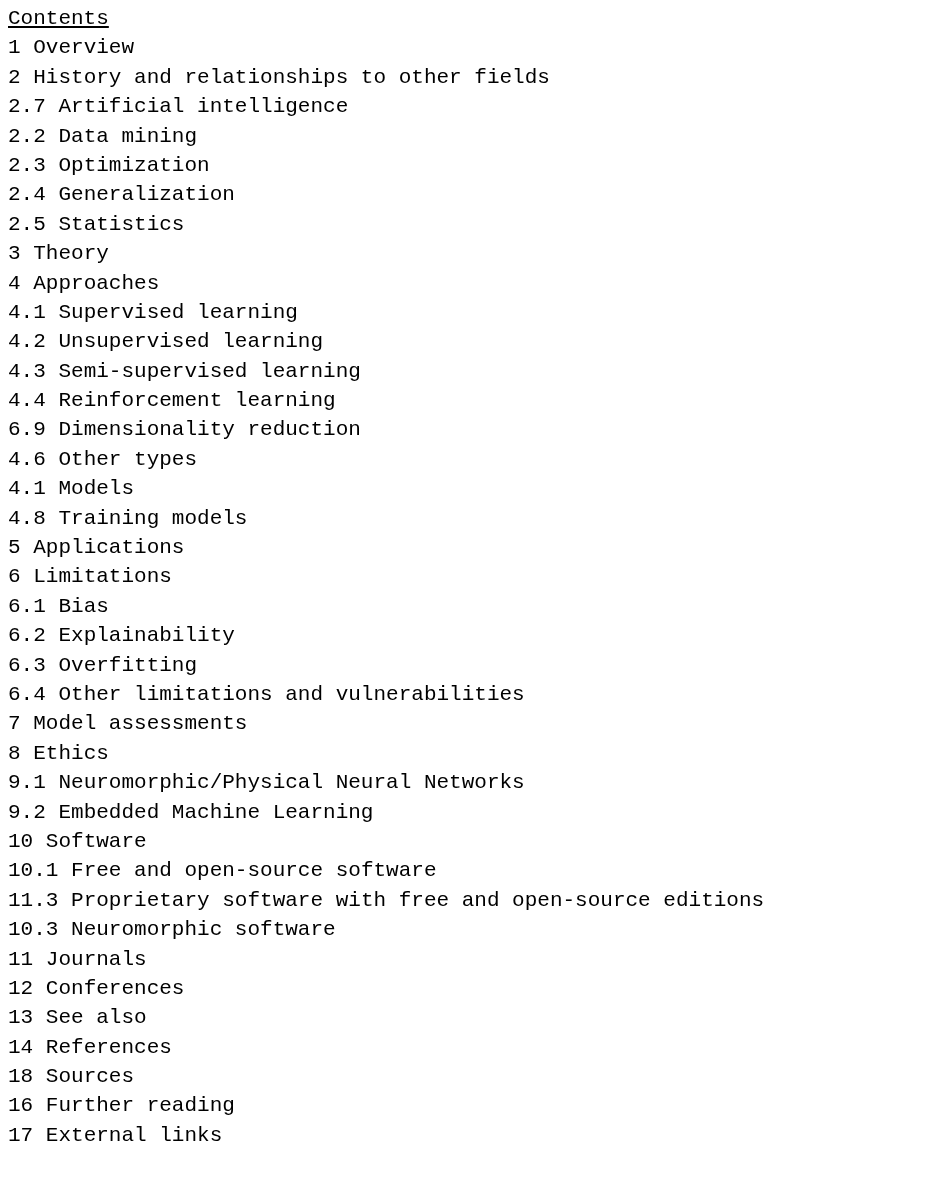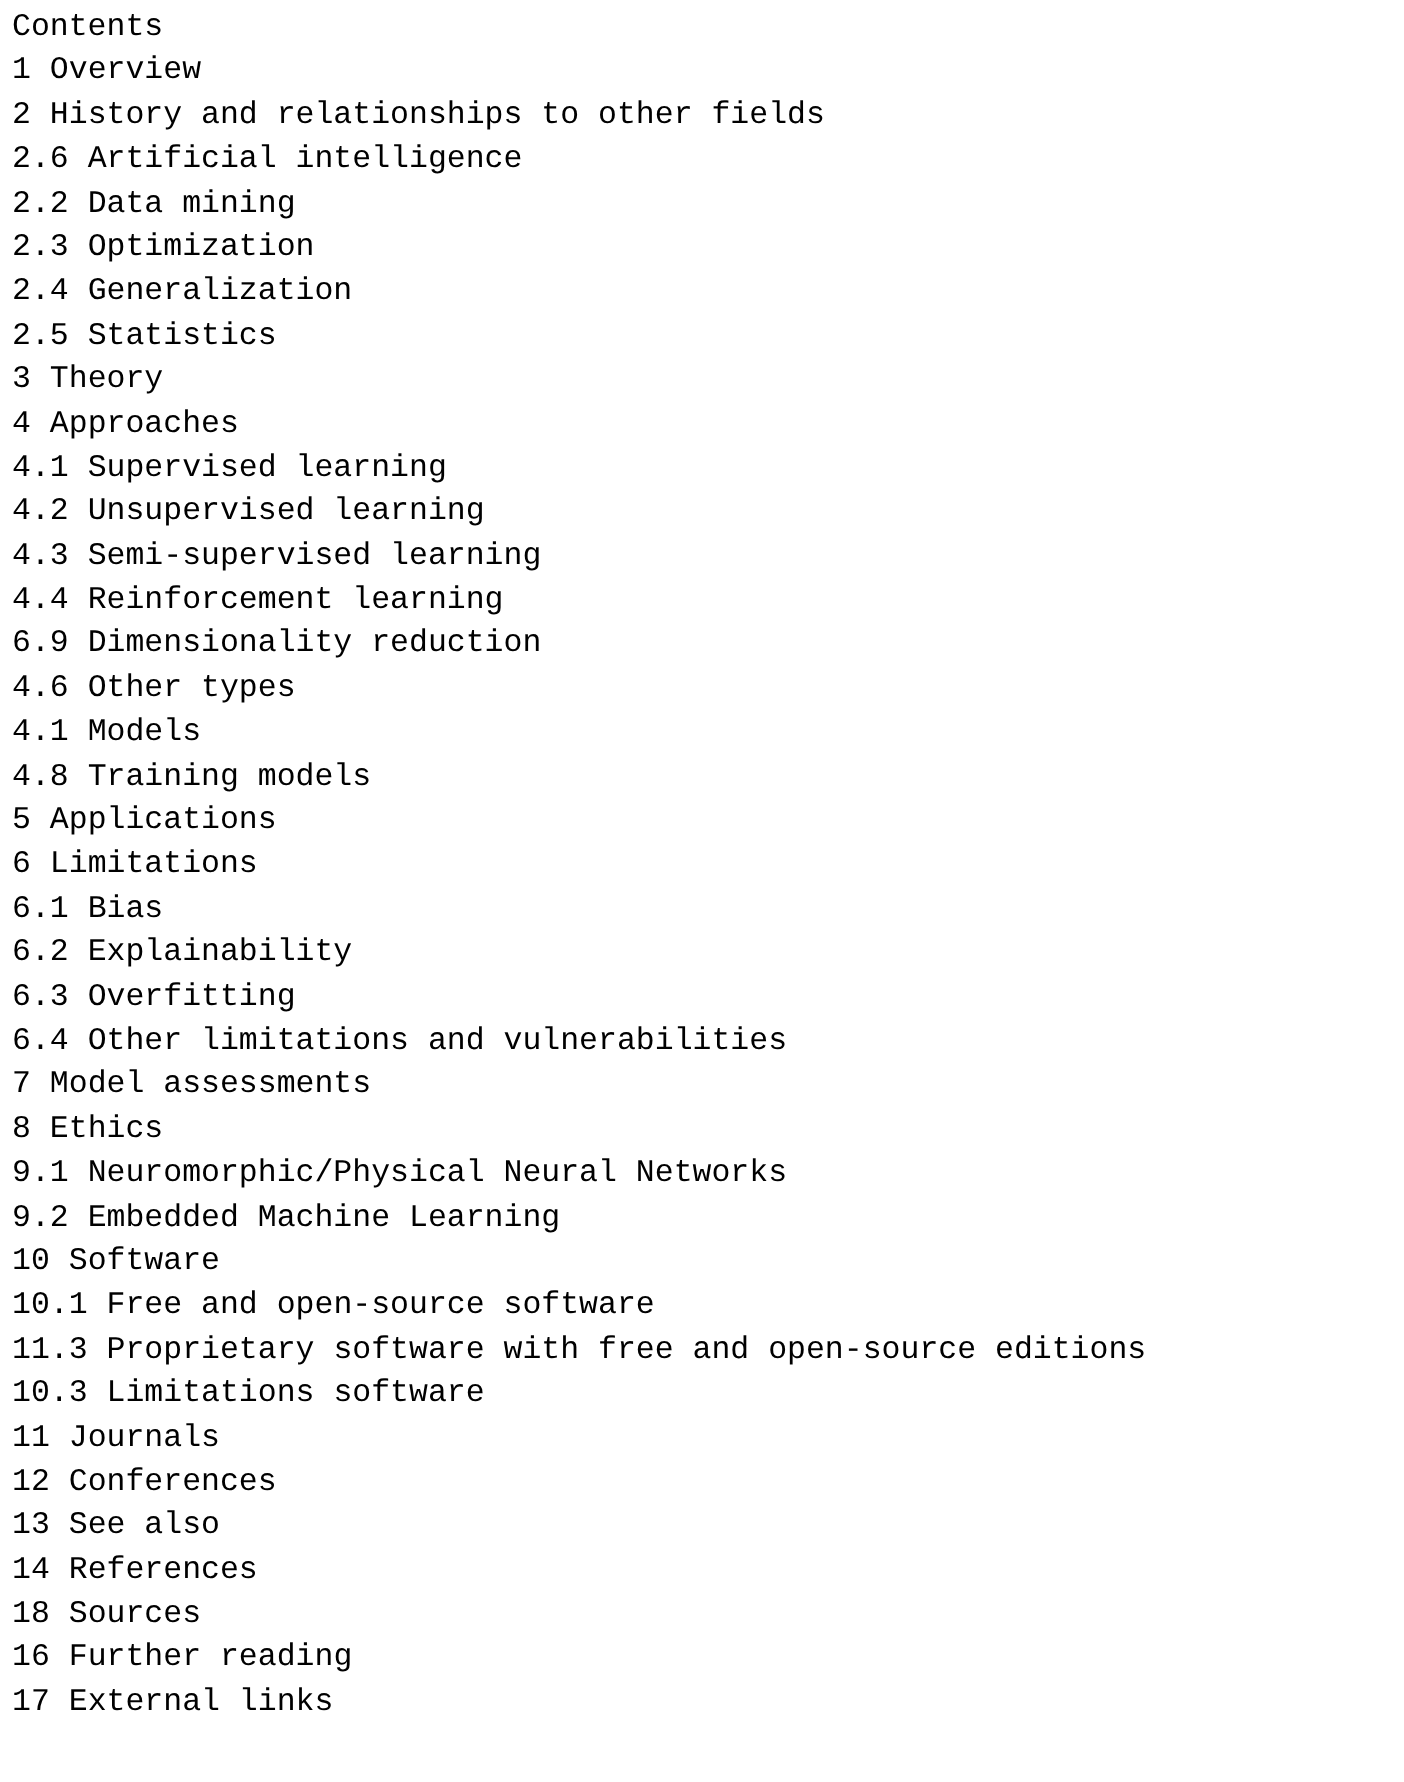--- a/index.html
+++ b/index.html
@@ -11,40 +11,41 @@
       font-family: "Courier New", Courier, monospace;
       font-size: 21px;
       line-height: 1.4;
       color: #000;
       background: #fff;
       padding: 4px 8px;
       width: 936px;
     }
     .heading {
       font-weight: normal;
+      text-decoration: underline;
     }
     .toc-item {
       white-space: nowrap;
     }
     .toc-number {
       display: inline;
     }
     .toc-title {
       display: inline;
     }
   </style>
 </head>
 <body>
 
 <div class="heading">Contents</div>
 
 <div id="toc-list">
     <div class="toc-item"><span class="toc-number">1</span> <span class="toc-title">Overview</span></div>
     <div class="toc-item"><span class="toc-number">2</span> <span class="toc-title">History and relationships to other fields</span></div>
-    <div class="toc-item"><span class="toc-number">2.6</span> <span class="toc-title">Artificial intelligence</span></div>
+    <div class="toc-item"><span class="toc-number">2.7</span> <span class="toc-title">Artificial intelligence</span></div>
     <div class="toc-item"><span class="toc-number">2.2</span> <span class="toc-title">Data mining</span></div>
     <div class="toc-item"><span class="toc-number">2.3</span> <span class="toc-title">Optimization</span></div>
     <div class="toc-item"><span class="toc-number">2.4</span> <span class="toc-title">Generalization</span></div>
     <div class="toc-item"><span class="toc-number">2.5</span> <span class="toc-title">Statistics</span></div>
     <div class="toc-item"><span class="toc-number">3</span> <span class="toc-title">Theory</span></div>
     <div class="toc-item"><span class="toc-number">4</span> <span class="toc-title">Approaches</span></div>
     <div class="toc-item"><span class="toc-number">4.1</span> <span class="toc-title">Supervised learning</span></div>
     <div class="toc-item"><span class="toc-number">4.2</span> <span class="toc-title">Unsupervised learning</span></div>
     <div class="toc-item"><span class="toc-number">4.3</span> <span class="toc-title">Semi-supervised learning</span></div>
     <div class="toc-item"><span class="toc-number">4.4</span> <span class="toc-title">Reinforcement learning</span></div>
@@ -58,21 +59,21 @@
     <div class="toc-item"><span class="toc-number">6.2</span> <span class="toc-title">Explainability</span></div>
     <div class="toc-item"><span class="toc-number">6.3</span> <span class="toc-title">Overfitting</span></div>
     <div class="toc-item"><span class="toc-number">6.4</span> <span class="toc-title">Other limitations and vulnerabilities</span></div>
     <div class="toc-item"><span class="toc-number">7</span> <span class="toc-title">Model assessments</span></div>
     <div class="toc-item"><span class="toc-number">8</span> <span class="toc-title">Ethics</span></div>
     <div class="toc-item"><span class="toc-number">9.1</span> <span class="toc-title">Neuromorphic/Physical Neural Networks</span></div>
     <div class="toc-item"><span class="toc-number">9.2</span> <span class="toc-title">Embedded Machine Learning</span></div>
     <div class="toc-item"><span class="toc-number">10</span> <span class="toc-title">Software</span></div>
     <div class="toc-item"><span class="toc-number">10.1</span> <span class="toc-title">Free and open-source software</span></div>
     <div class="toc-item"><span class="toc-number">11.3</span> <span class="toc-title">Proprietary software with free and open-source editions</span></div>
-    <div class="toc-item"><span class="toc-number">10.3</span> <span class="toc-title">Limitations software</span></div>
+    <div class="toc-item"><span class="toc-number">10.3</span> <span class="toc-title">Neuromorphic software</span></div>
     <div class="toc-item"><span class="toc-number">11</span> <span class="toc-title">Journals</span></div>
     <div class="toc-item"><span class="toc-number">12</span> <span class="toc-title">Conferences</span></div>
     <div class="toc-item"><span class="toc-number">13</span> <span class="toc-title">See also</span></div>
     <div class="toc-item"><span class="toc-number">14</span> <span class="toc-title">References</span></div>
     <div class="toc-item"><span class="toc-number">18</span> <span class="toc-title">Sources</span></div>
     <div class="toc-item"><span class="toc-number">16</span> <span class="toc-title">Further reading</span></div>
     <div class="toc-item"><span class="toc-number">17</span> <span class="toc-title">External links</span></div>
   </div>
 
 </body></html>

